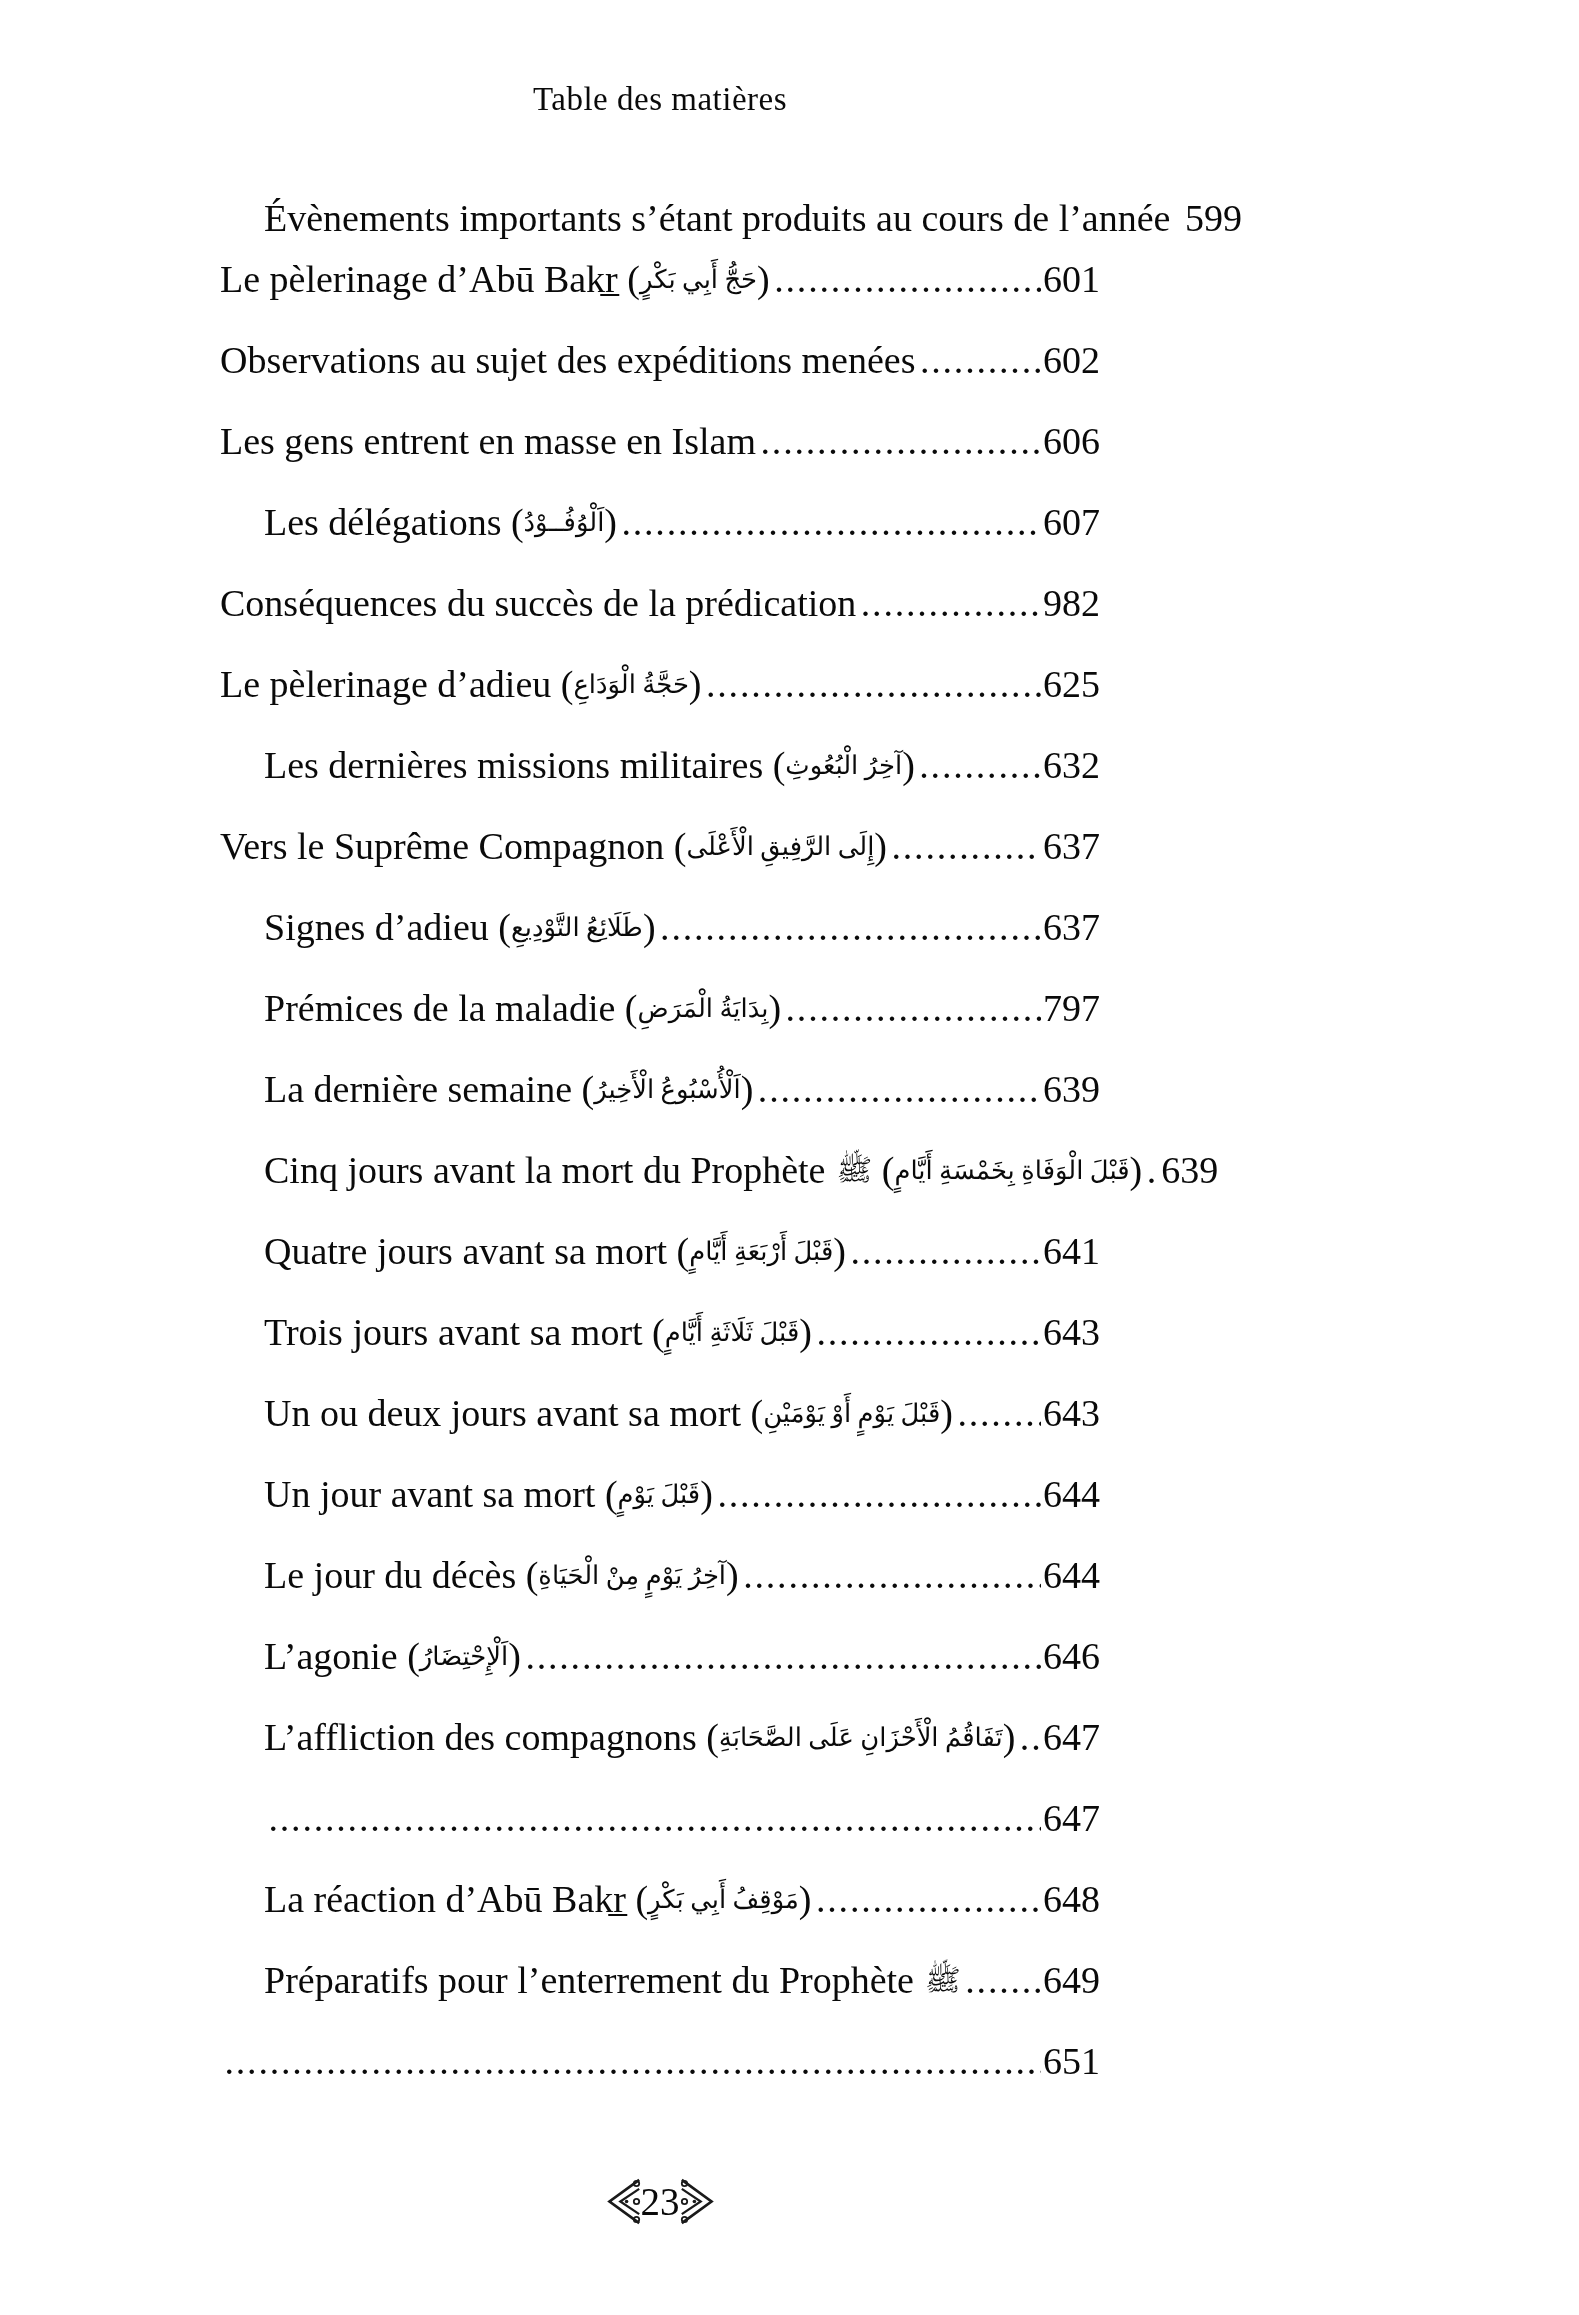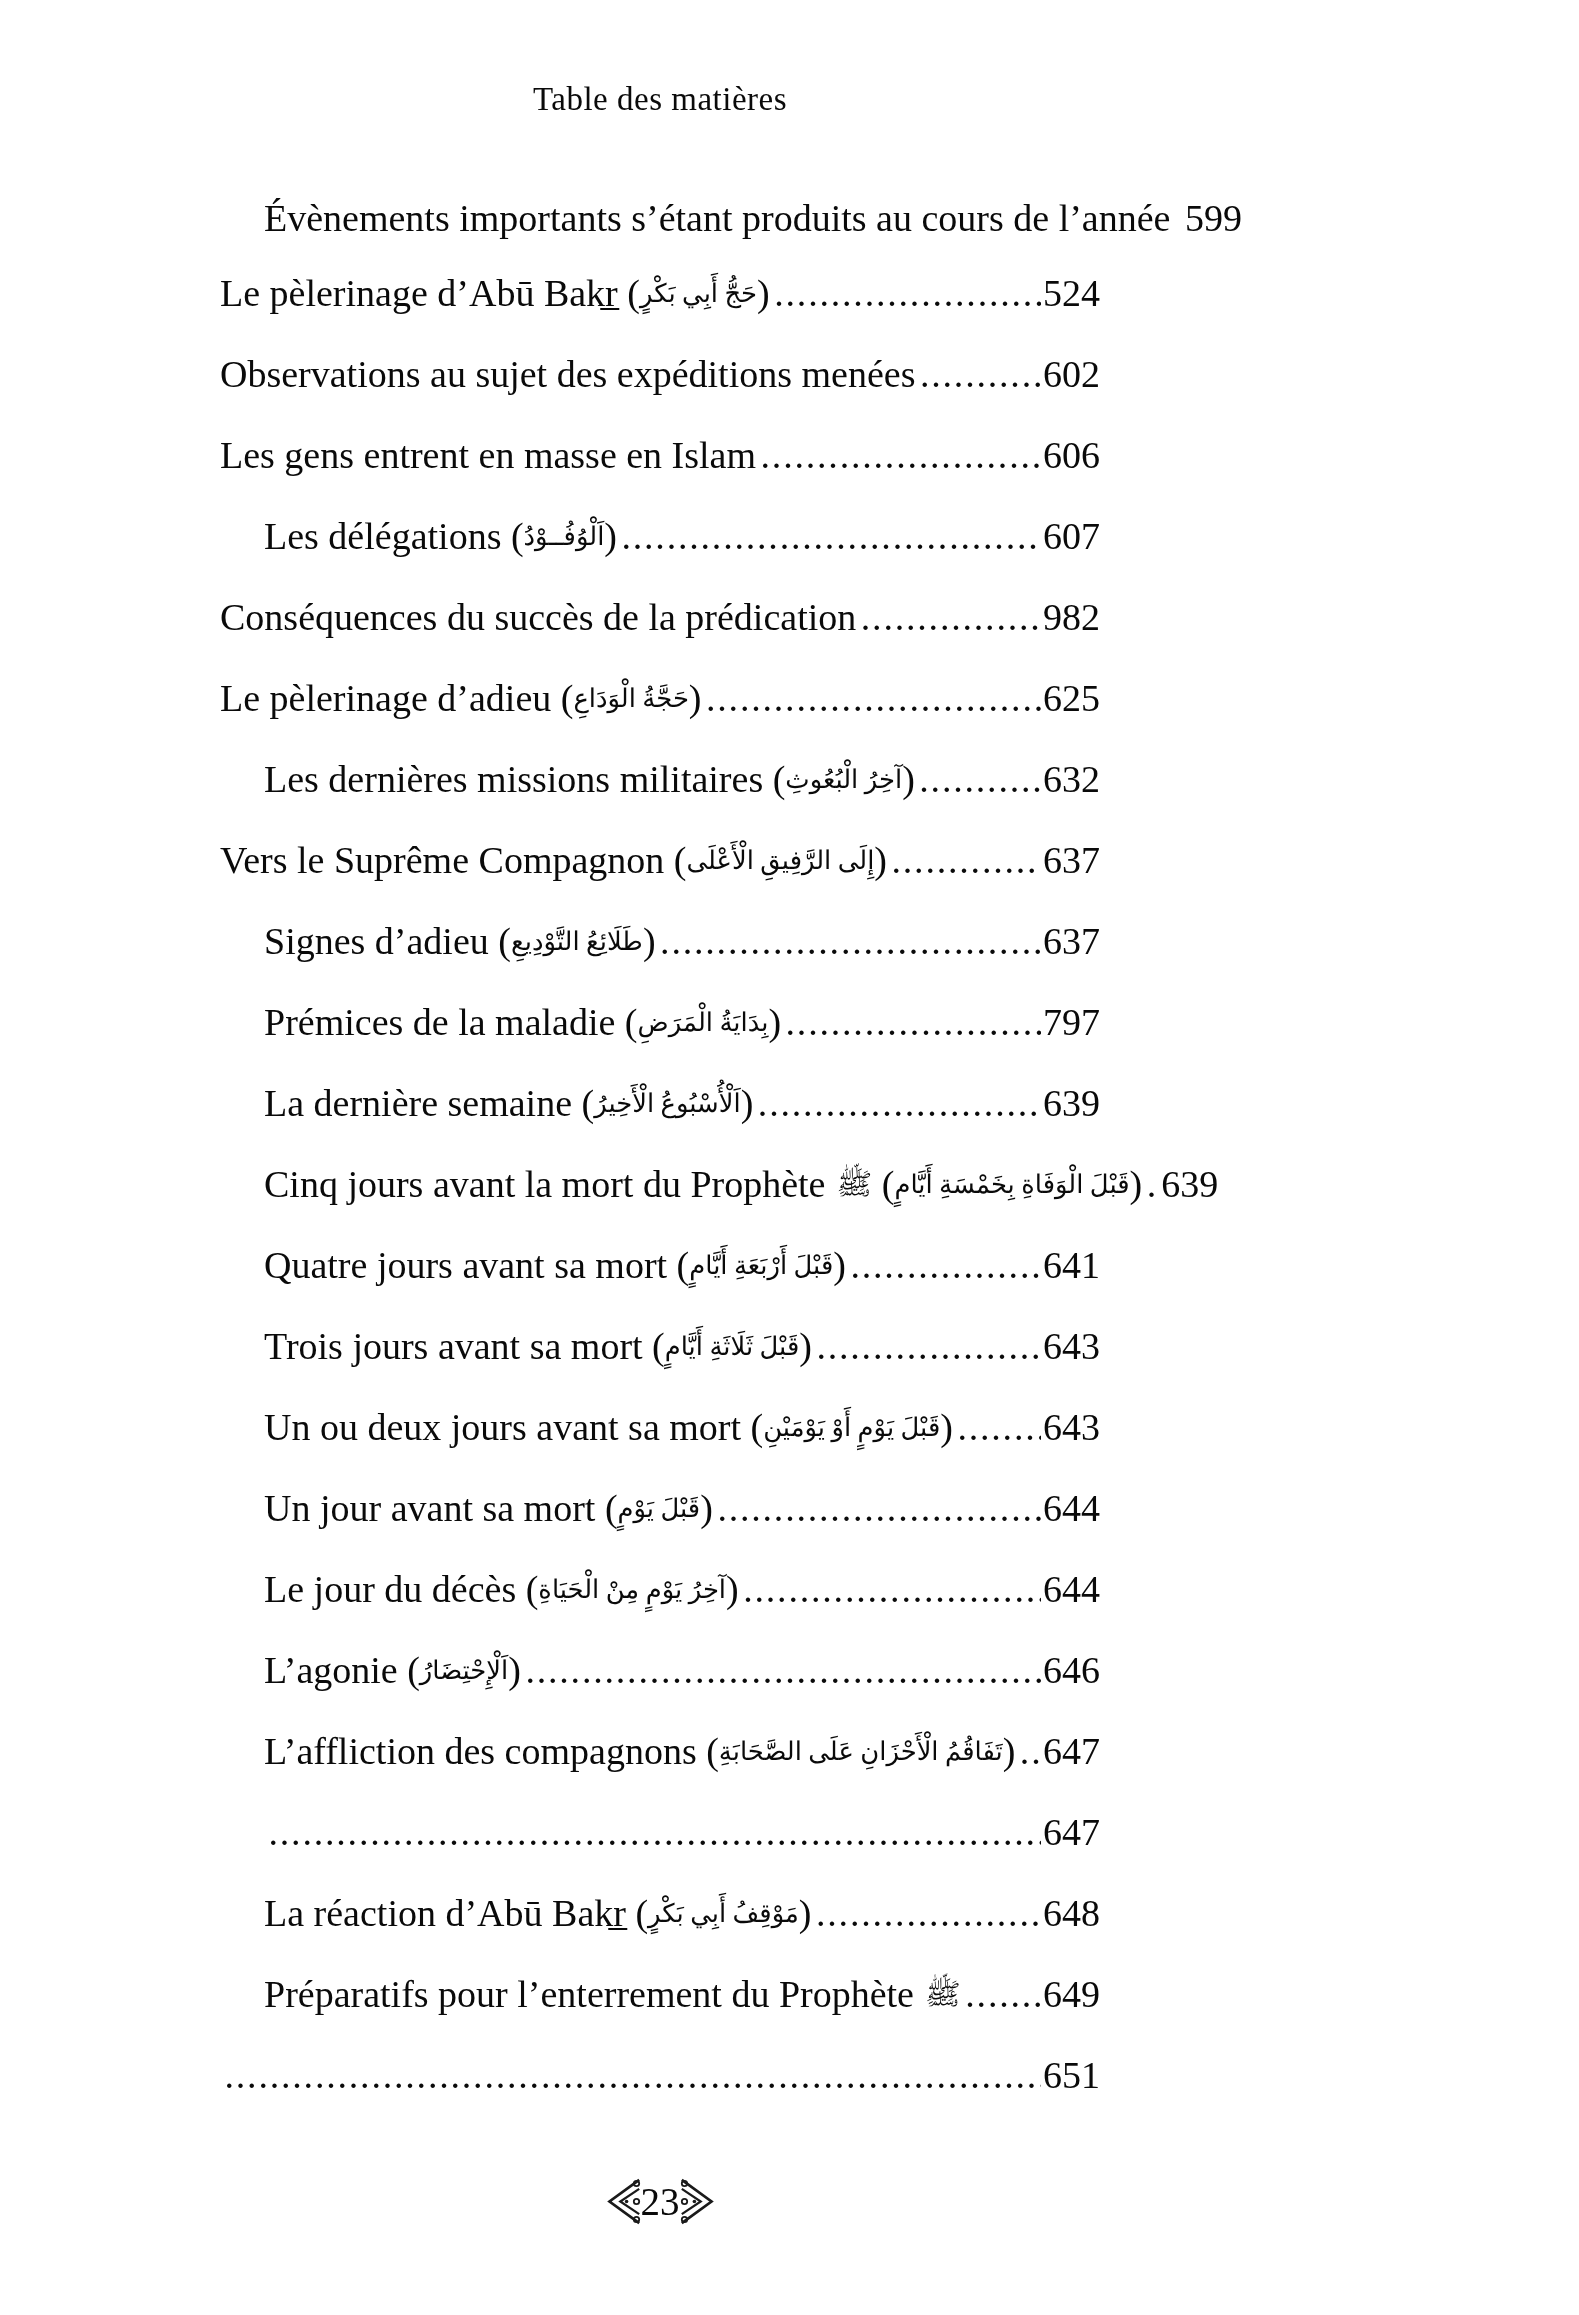--- a/index.html
+++ b/index.html
@@ -20,21 +20,21 @@
     font-weight: normal;
     line-height: 38px;
     text-align: center;
     letter-spacing: 0.5px;
   }
   .toc { margin-top: 66px; }
   .row {
     display: flex;
     align-items: baseline;
     font-size: 38px;
-    line-height: 81px;
+    line-height: 53px;
     height: 81px;
     white-space: nowrap;
   }
   .toc .row:first-child { height: 69px; line-height: 69px; }
   .row.indent { padding-left: 44px; }
   .label { white-space: nowrap; flex: 0 0 auto; }
   .saw {
     font-size: 0.78em;
     margin-left: 11px;
     position: relative;
@@ -82,21 +82,21 @@
 
   <div class="toc" id="toc">
       <div class="row indent">
         <span class="label"><span class="txt">Évènements importants s’étant produits au cours de l’année</span></span>
         <span class="spacer"></span>
         <span class="pagenum">599</span>
       </div>
       <div class="row">
         <span class="label"><span class="txt">Le pèlerinage d’Abū Bakr̲</span><span class="arwrap"><span class="ar" dir="rtl" lang="ar">حَجُّ أَبِي بَكْرٍ</span></span></span>
         <span class="dots"></span>
-        <span class="pagenum">524</span>
+        <span class="pagenum">601</span>
       </div>
       <div class="row">
         <span class="label"><span class="txt">Observations au sujet des expéditions menées</span></span>
         <span class="dots"></span>
         <span class="pagenum">602</span>
       </div>
       <div class="row">
         <span class="label"><span class="txt">Les gens entrent en masse en Islam</span></span>
         <span class="dots"></span>
         <span class="pagenum">606</span>

